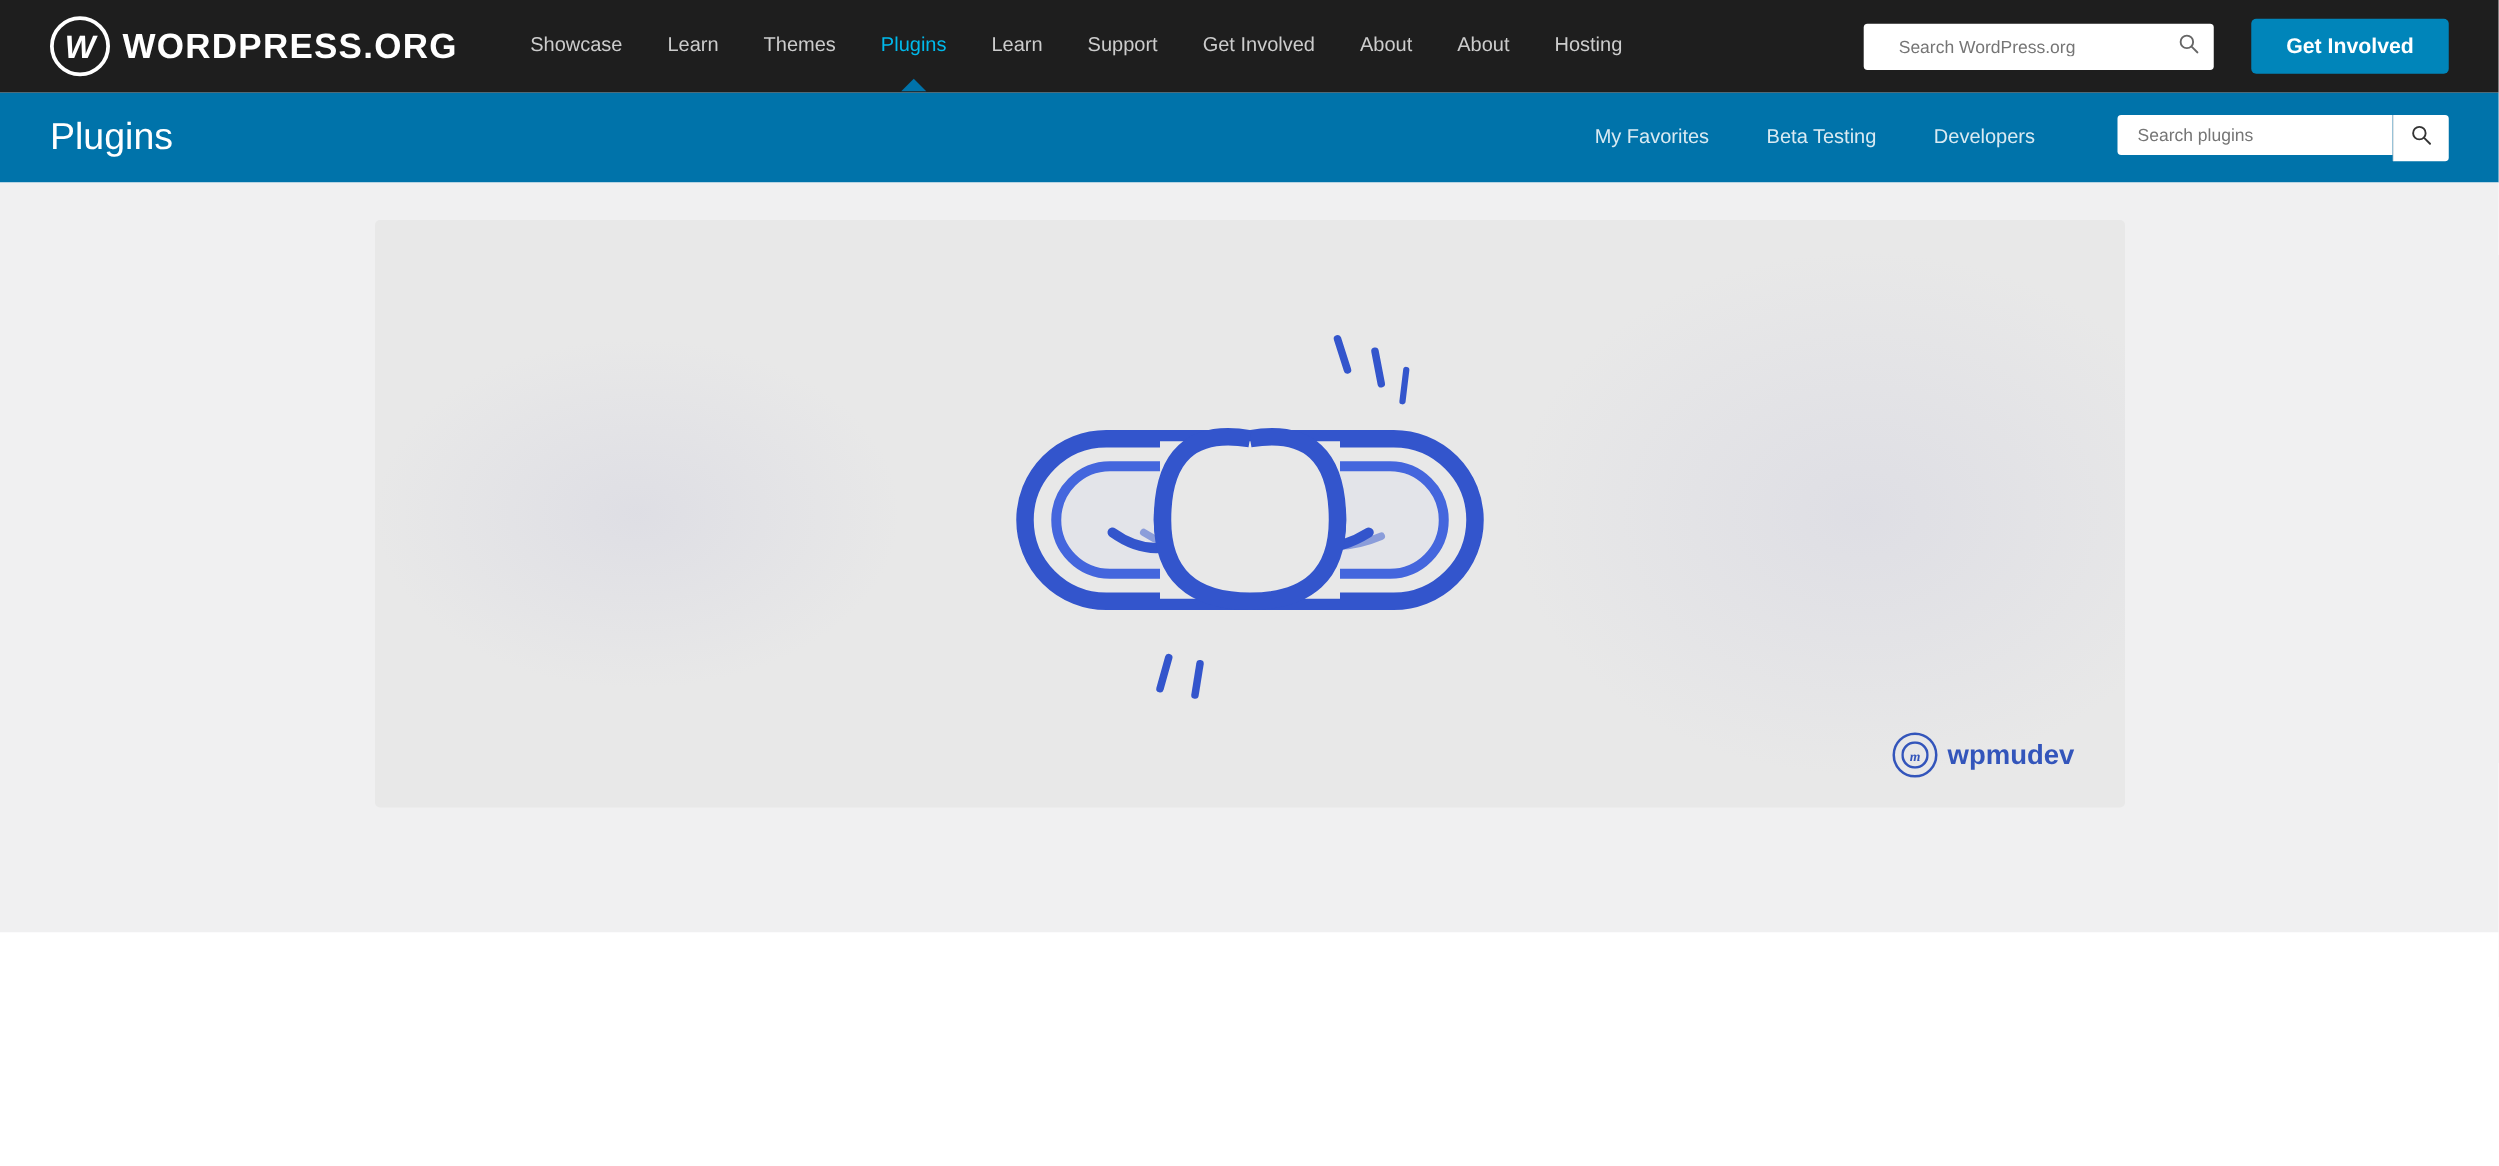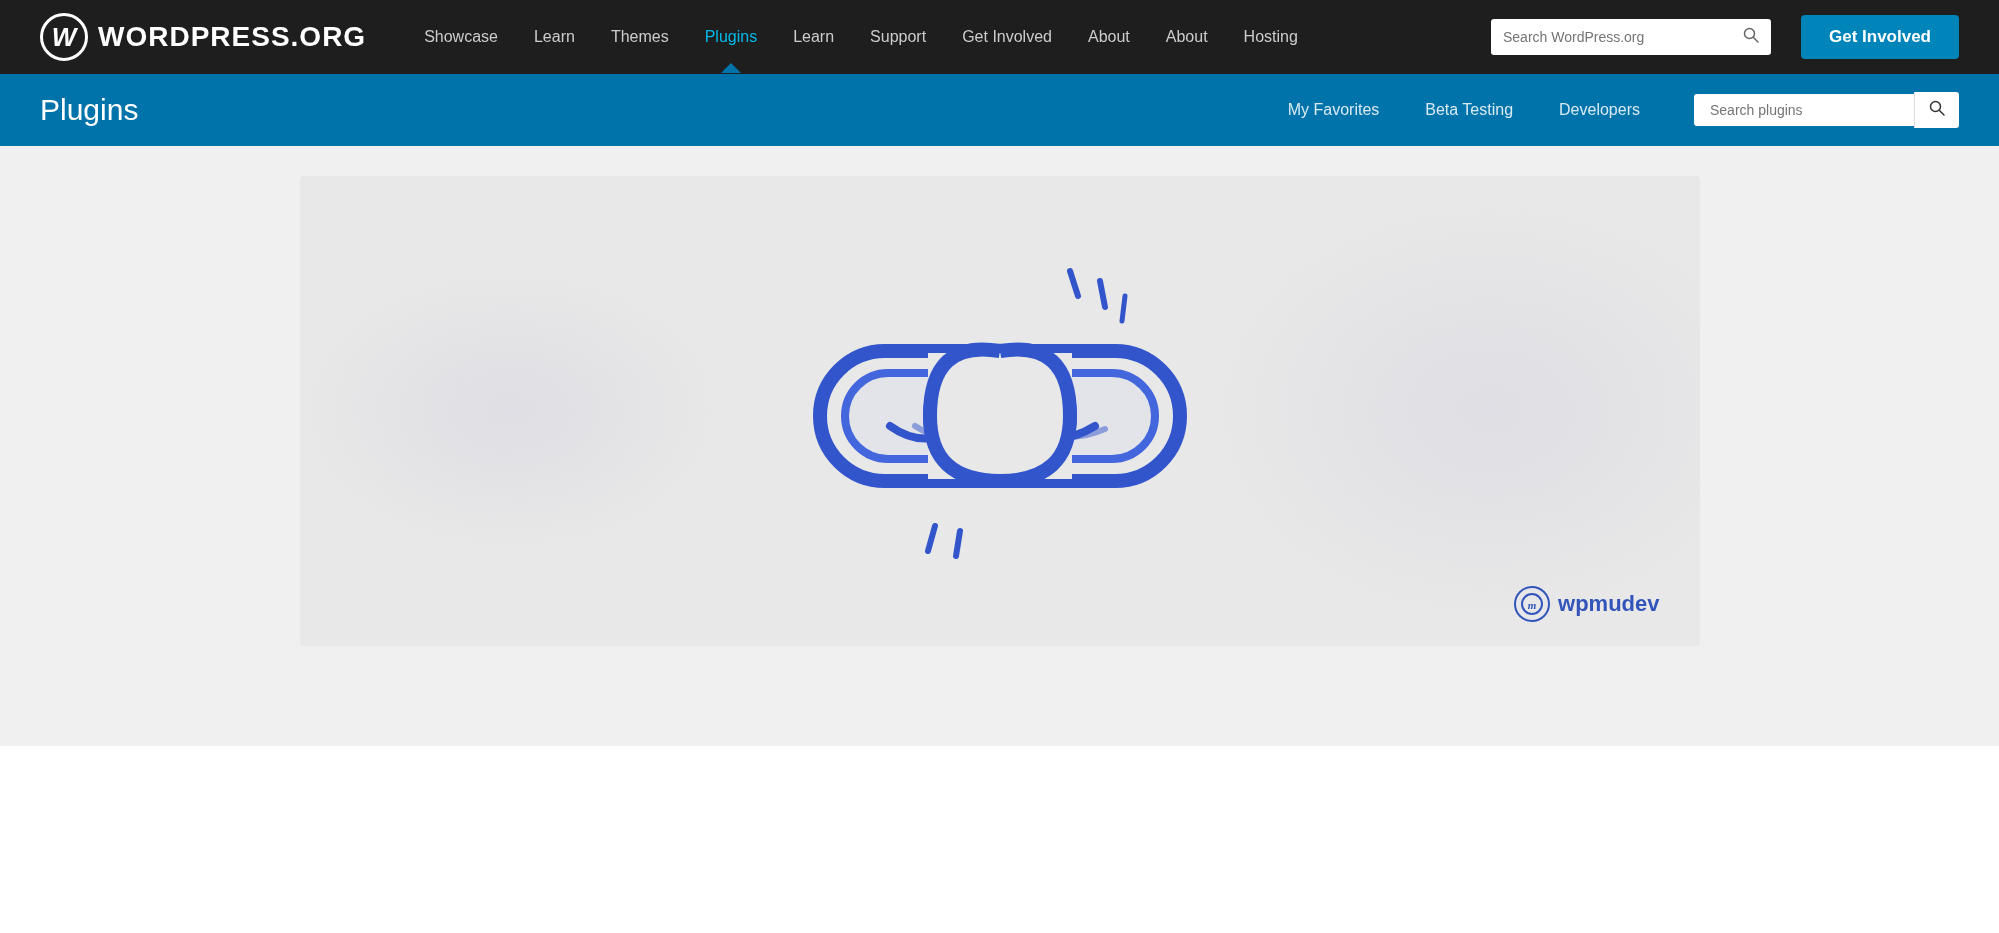--- a/index.html
+++ b/index.html
@@ -87,21 +87,21 @@
     }
     .search-top {
       display: flex;
       align-items: center;
       background: #fff;
       border-radius: 3px;
       overflow: hidden;
     }
     .search-top input {
       border: none;
-      padding: 8px 12px;
+      padding: 8px 28px;
       font-size: 14px;
       width: 240px;
       outline: none;
       color: #333;
     }
     .search-top button {
       background: none;
       border: none;
       padding: 8px 12px;
       cursor: pointer;
@@ -142,22 +142,22 @@
     }
     .plugins-nav-item {
       color: rgba(255,255,255,0.85);
       text-decoration: none;
       font-size: 16px;
       font-weight: 500;
       cursor: pointer;
     }
     .plugins-search {
       display: flex;
-      align-items: center;
-      margin-left: 8px;
+      align-items: flex-start;
+      margin-left: 20px;
     }
     .plugins-search input {
       border: none;
       padding: 8px 16px;
       font-size: 14px;
       width: 220px;
       outline: none;
       border-radius: 3px 0 0 3px;
       color: #333;
     }

